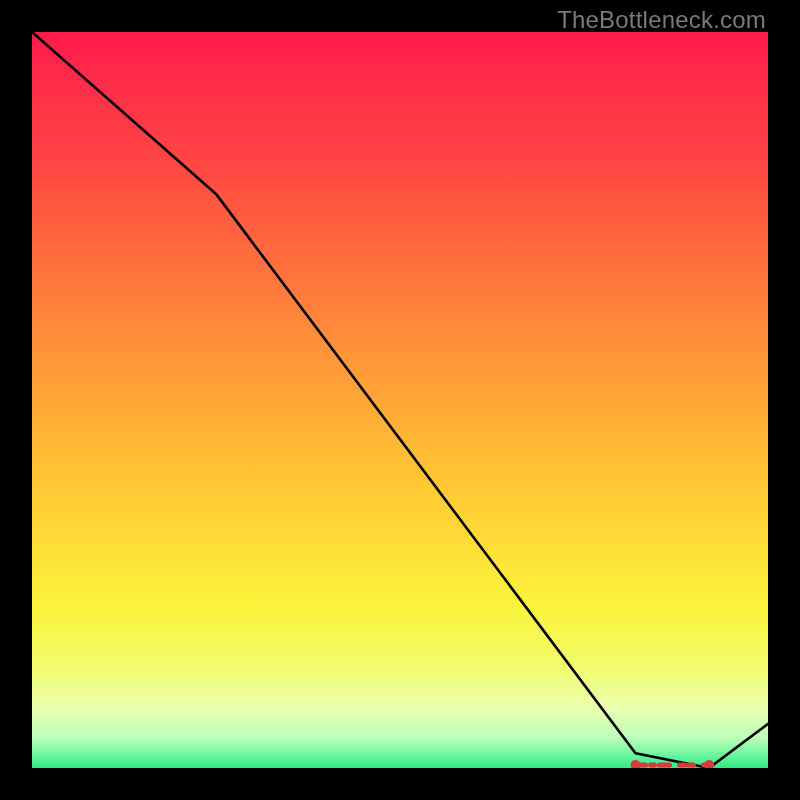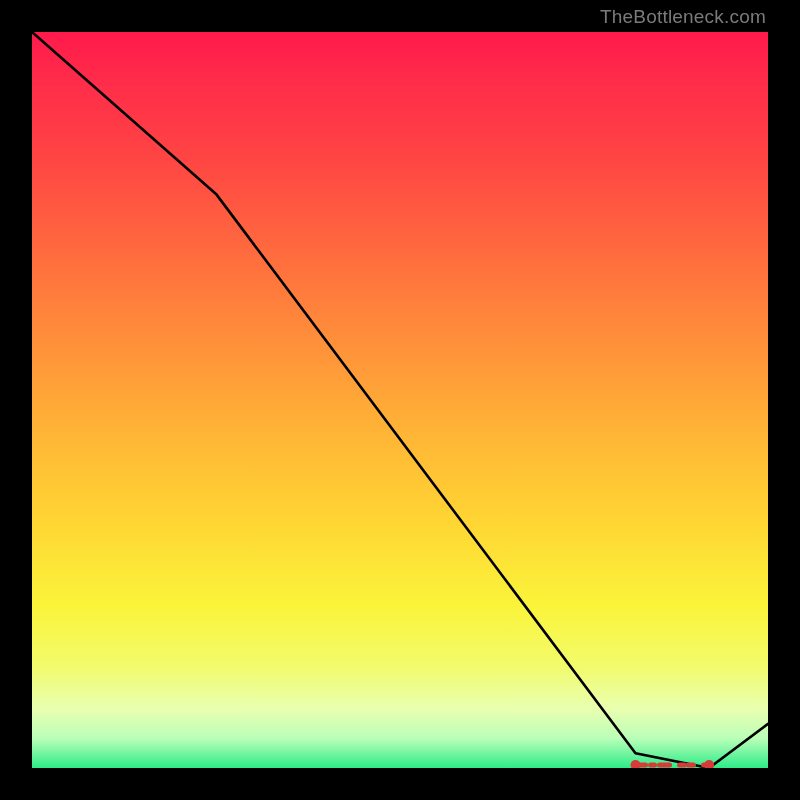--- a/index.html
+++ b/index.html
@@ -44,21 +44,21 @@
     left: 0;
     top: 0;
     width: 736px;
     height: 736px;
   }
   .attribution {
     position: absolute;
     top: 6px;
     right: 34px;
     color: #7a7a7a;
-    font-size: 19px;
+    font-size: 24px;
     font-weight: 500;
     letter-spacing: 0.2px;
   }
 </style>
 </head>
 <body>
 
 <div class="frame">
 
   <div class="attribution">TheBottleneck.com</div>

